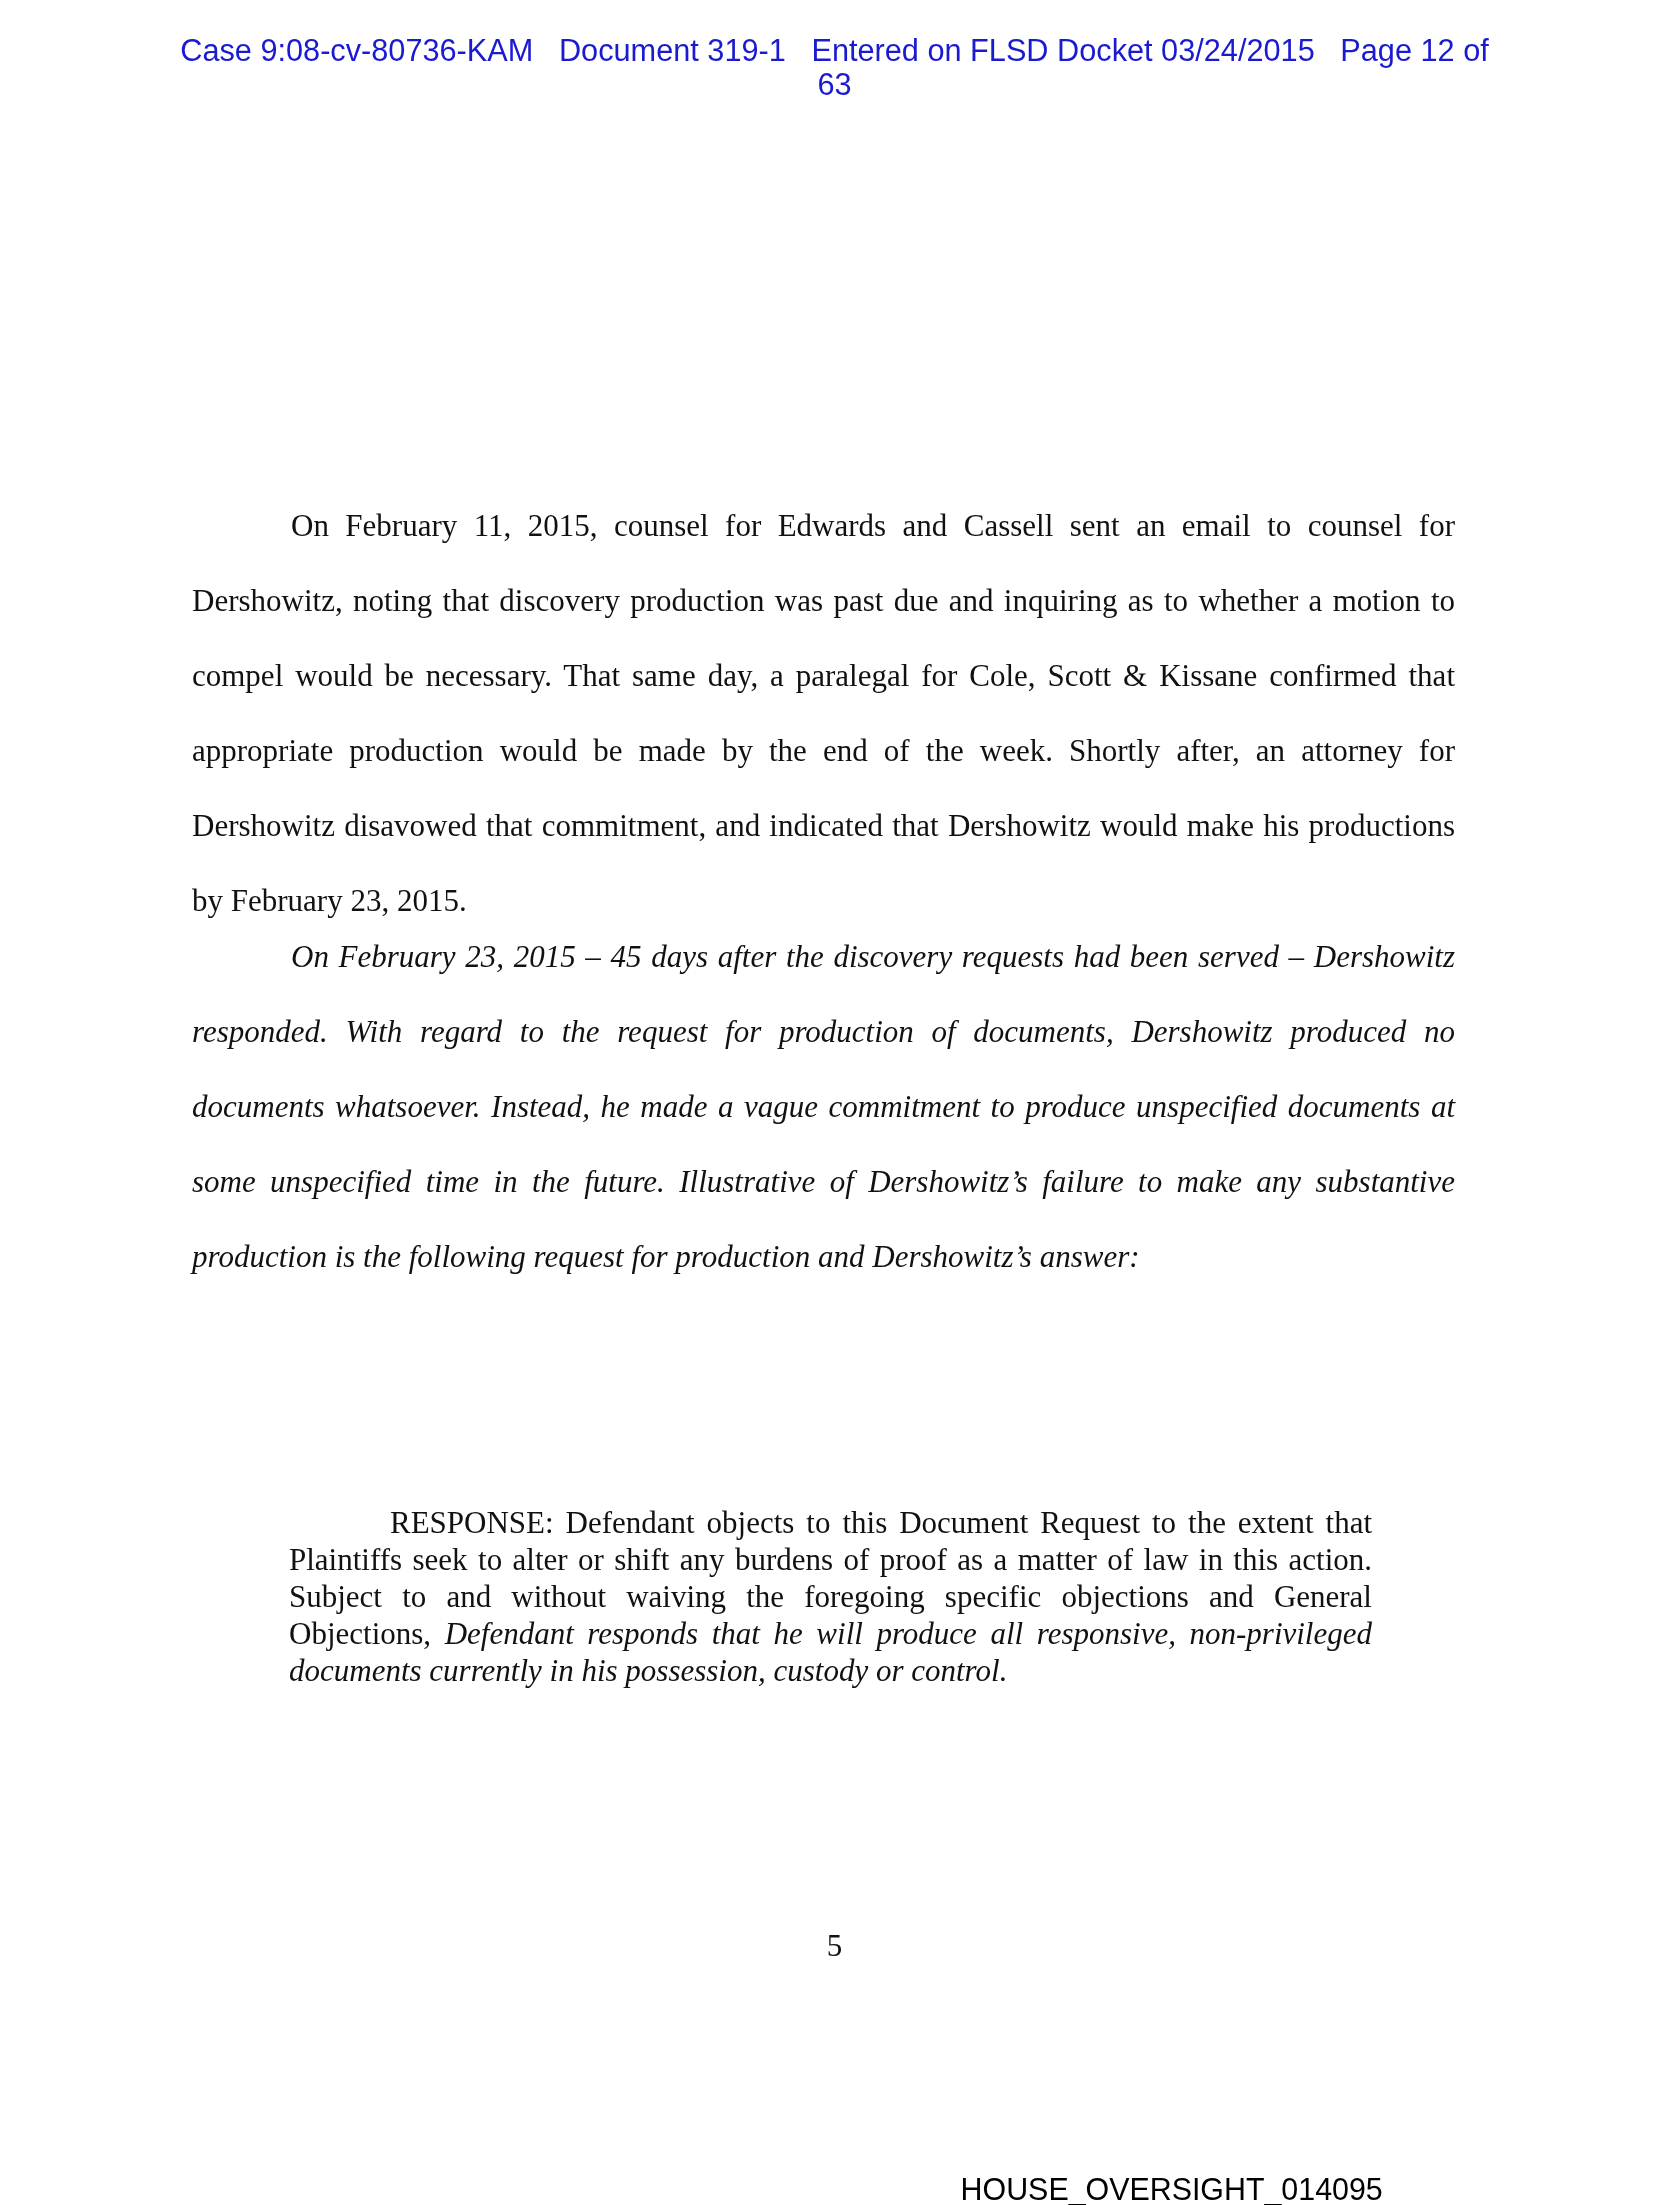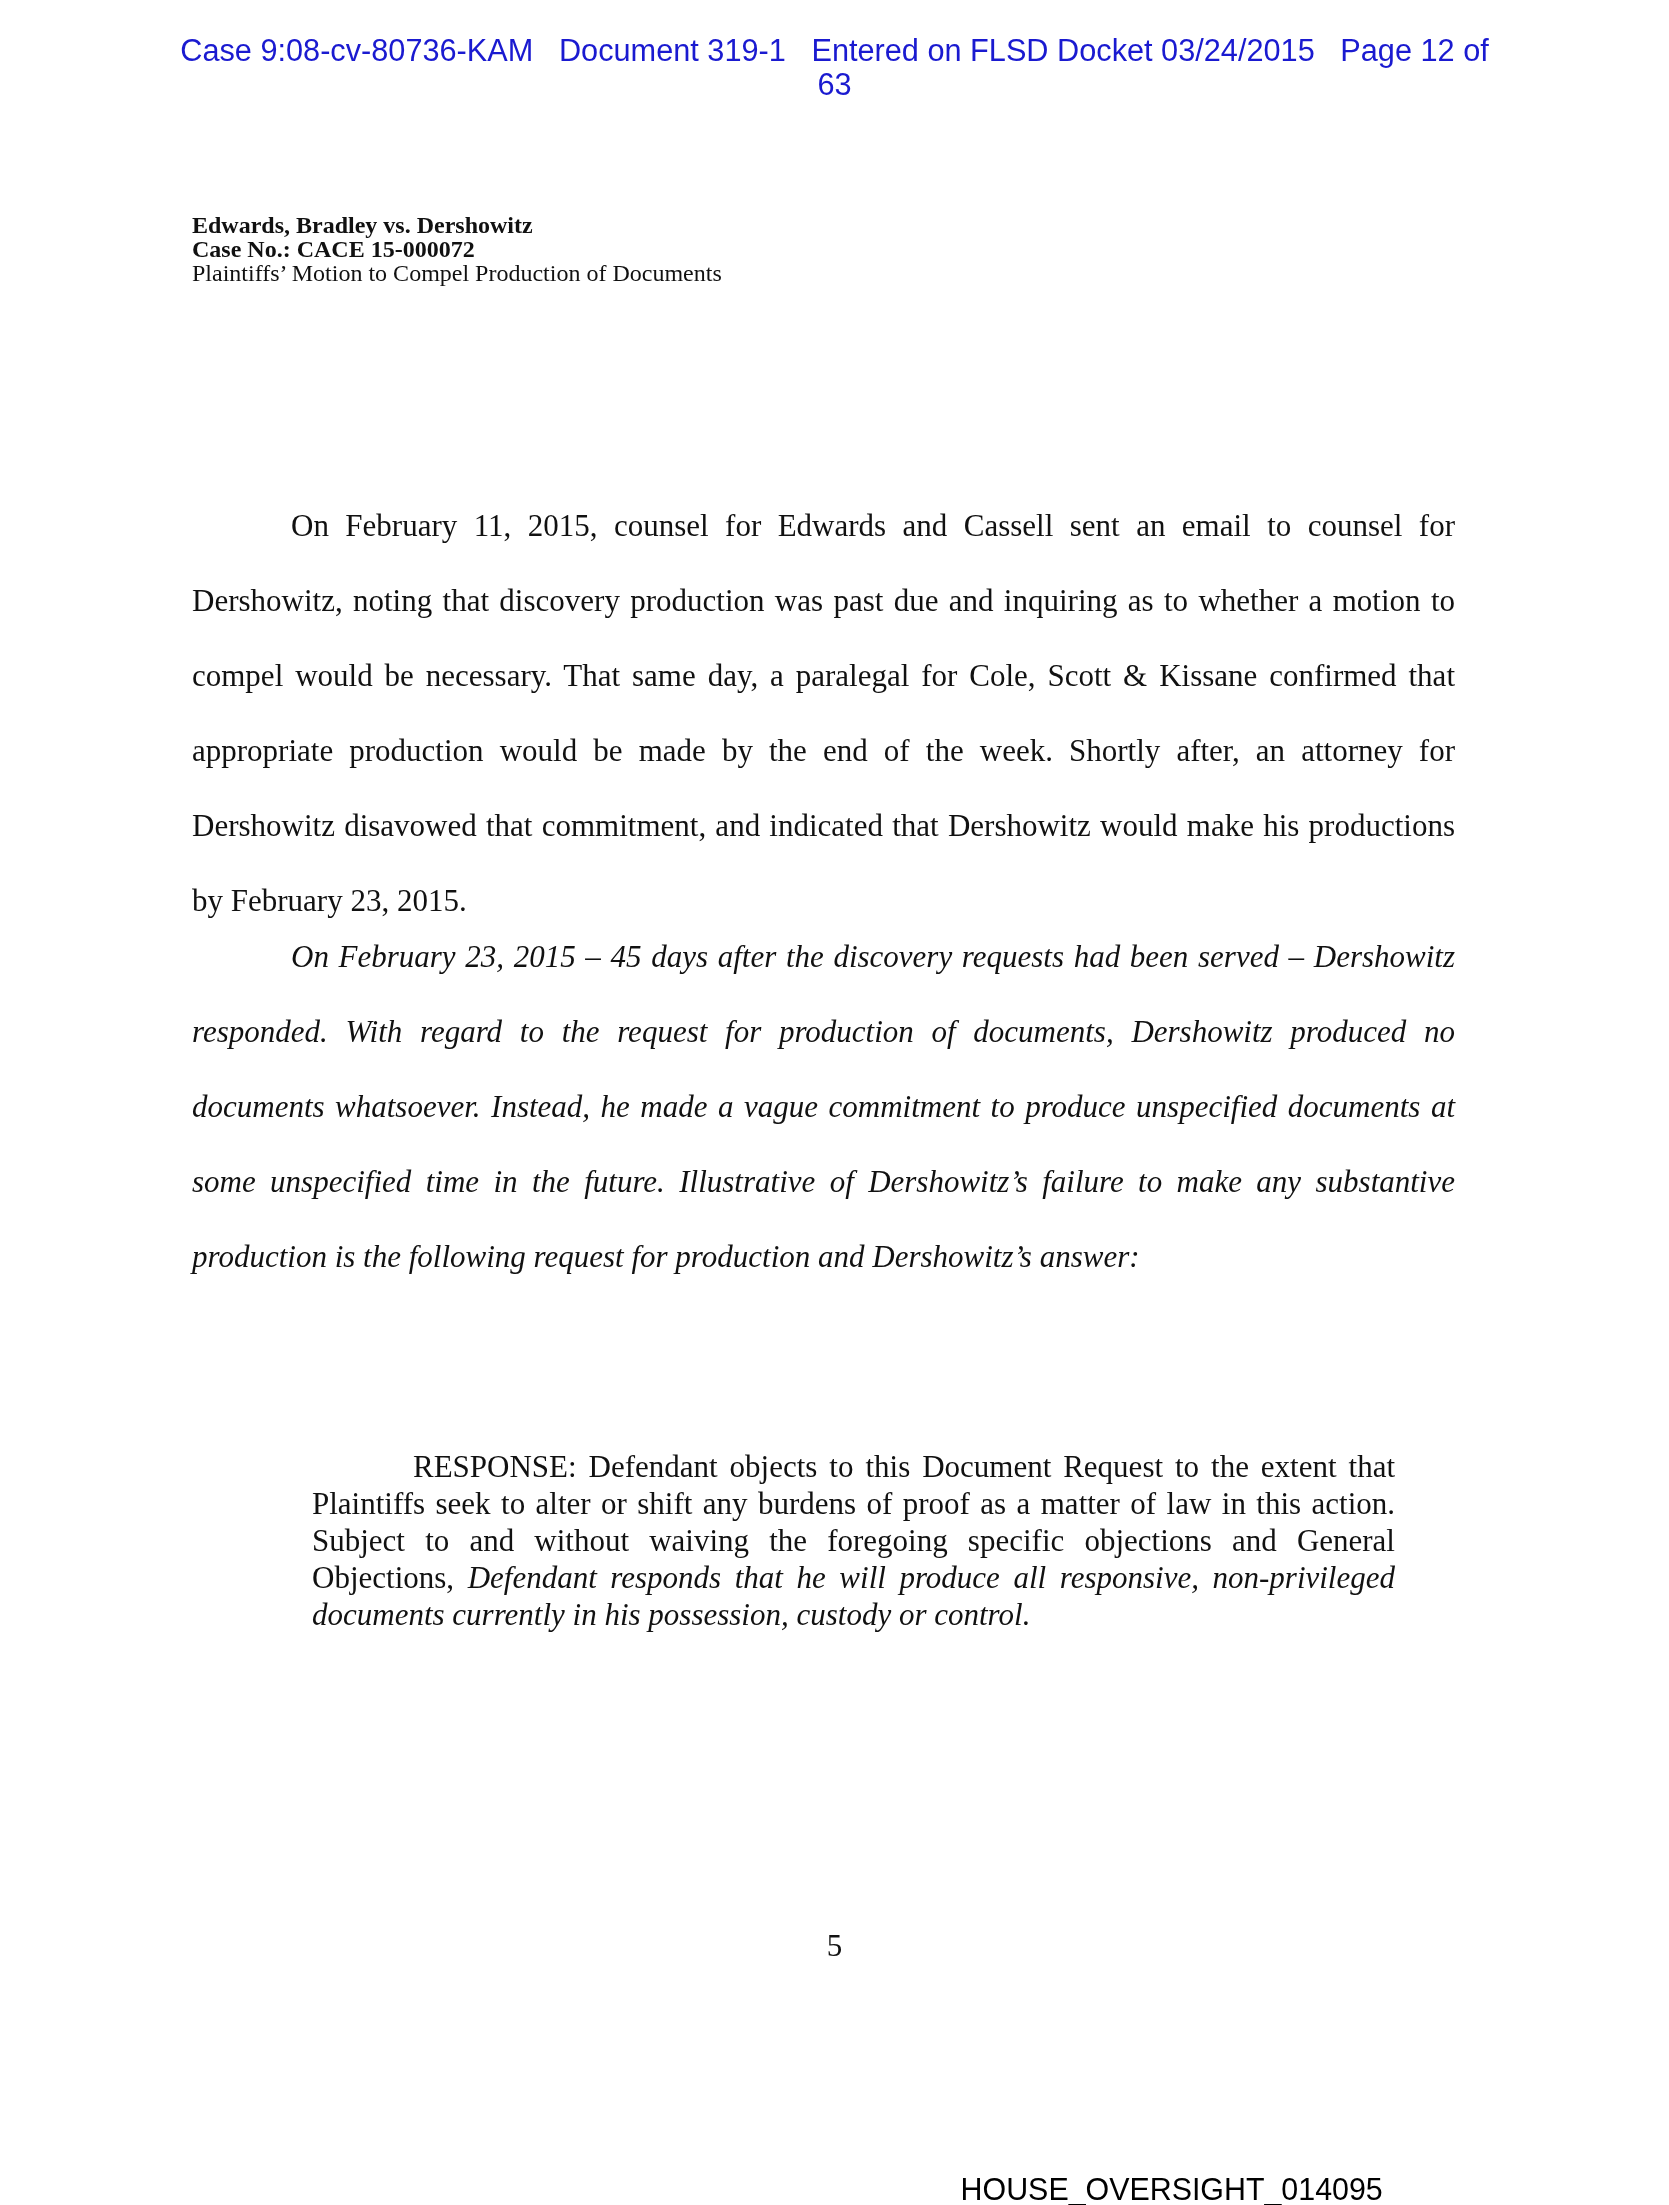--- a/index.html
+++ b/index.html
@@ -48,37 +48,32 @@
 </head>
 <body>
 
 <div class="page">
 
   <div class="stamp">
     <span>Case 9:08-cv-80736-KAM</span><span>   </span><span>Document 319-1</span><span>   </span><span>Entered on FLSD Docket 03/24/2015</span><span>   </span><span>Page 12 of</span><br>
     <span>63</span>
   </div>
 
-  <div class="caption">
-    <div class="bold">Edwards, Bradley vs. Dershowitz</div>
-    <div class="bold">Case No.: CACE 15-000072</div>
-    <div>Plaintiffs’ Motion to Compel Production of Documents</div>
-  </div>
 
 
   <div class="body-text" style="top:488px;">
     <p class="para indent">On February 11, 2015, counsel for Edwards and Cassell sent an email to counsel for Dershowitz, noting that discovery production was past due and inquiring as to whether a motion to compel would be necessary.  That same day, a paralegal for Cole, Scott &amp; Kissane confirmed that appropriate production would be made by the end of the week.  Shortly after, an attorney for Dershowitz disavowed that commitment, and indicated that Dershowitz would make his productions by February 23, 2015.</p>
   </div>
 
   <div class="body-text" style="top:919px;font-style:italic;">
     <p class="para indent">On February 23, 2015 – 45 days after the discovery requests had been served – Dershowitz responded.  With regard to the request for production of documents, Dershowitz produced no documents whatsoever.  Instead, he made a vague commitment to produce unspecified documents at some unspecified time in the future.  Illustrative of Dershowitz’s failure to make any substantive production is the following request for production and Dershowitz’s answer:</p>
   </div>
 
 
-  <div class="quote" style="top:1448px;margin-left:23px;">
+  <div class="quote" style="top:1504px;">
     <p><span>RESPONSE:  Defendant objects to this Document Request to the extent that Plaintiffs seek to alter or shift any burdens of proof as a matter of law in this action.  Subject to and without waiving the foregoing specific objections and General Objections, </span><em>Defendant responds that he will produce all responsive, non-privileged documents currently in his possession, custody or control.</em></p>
   </div>
 
 
   <div class="page-number">5</div>
 
   <div class="bates">HOUSE_OVERSIGHT_014095</div>
 </div>
 
 

